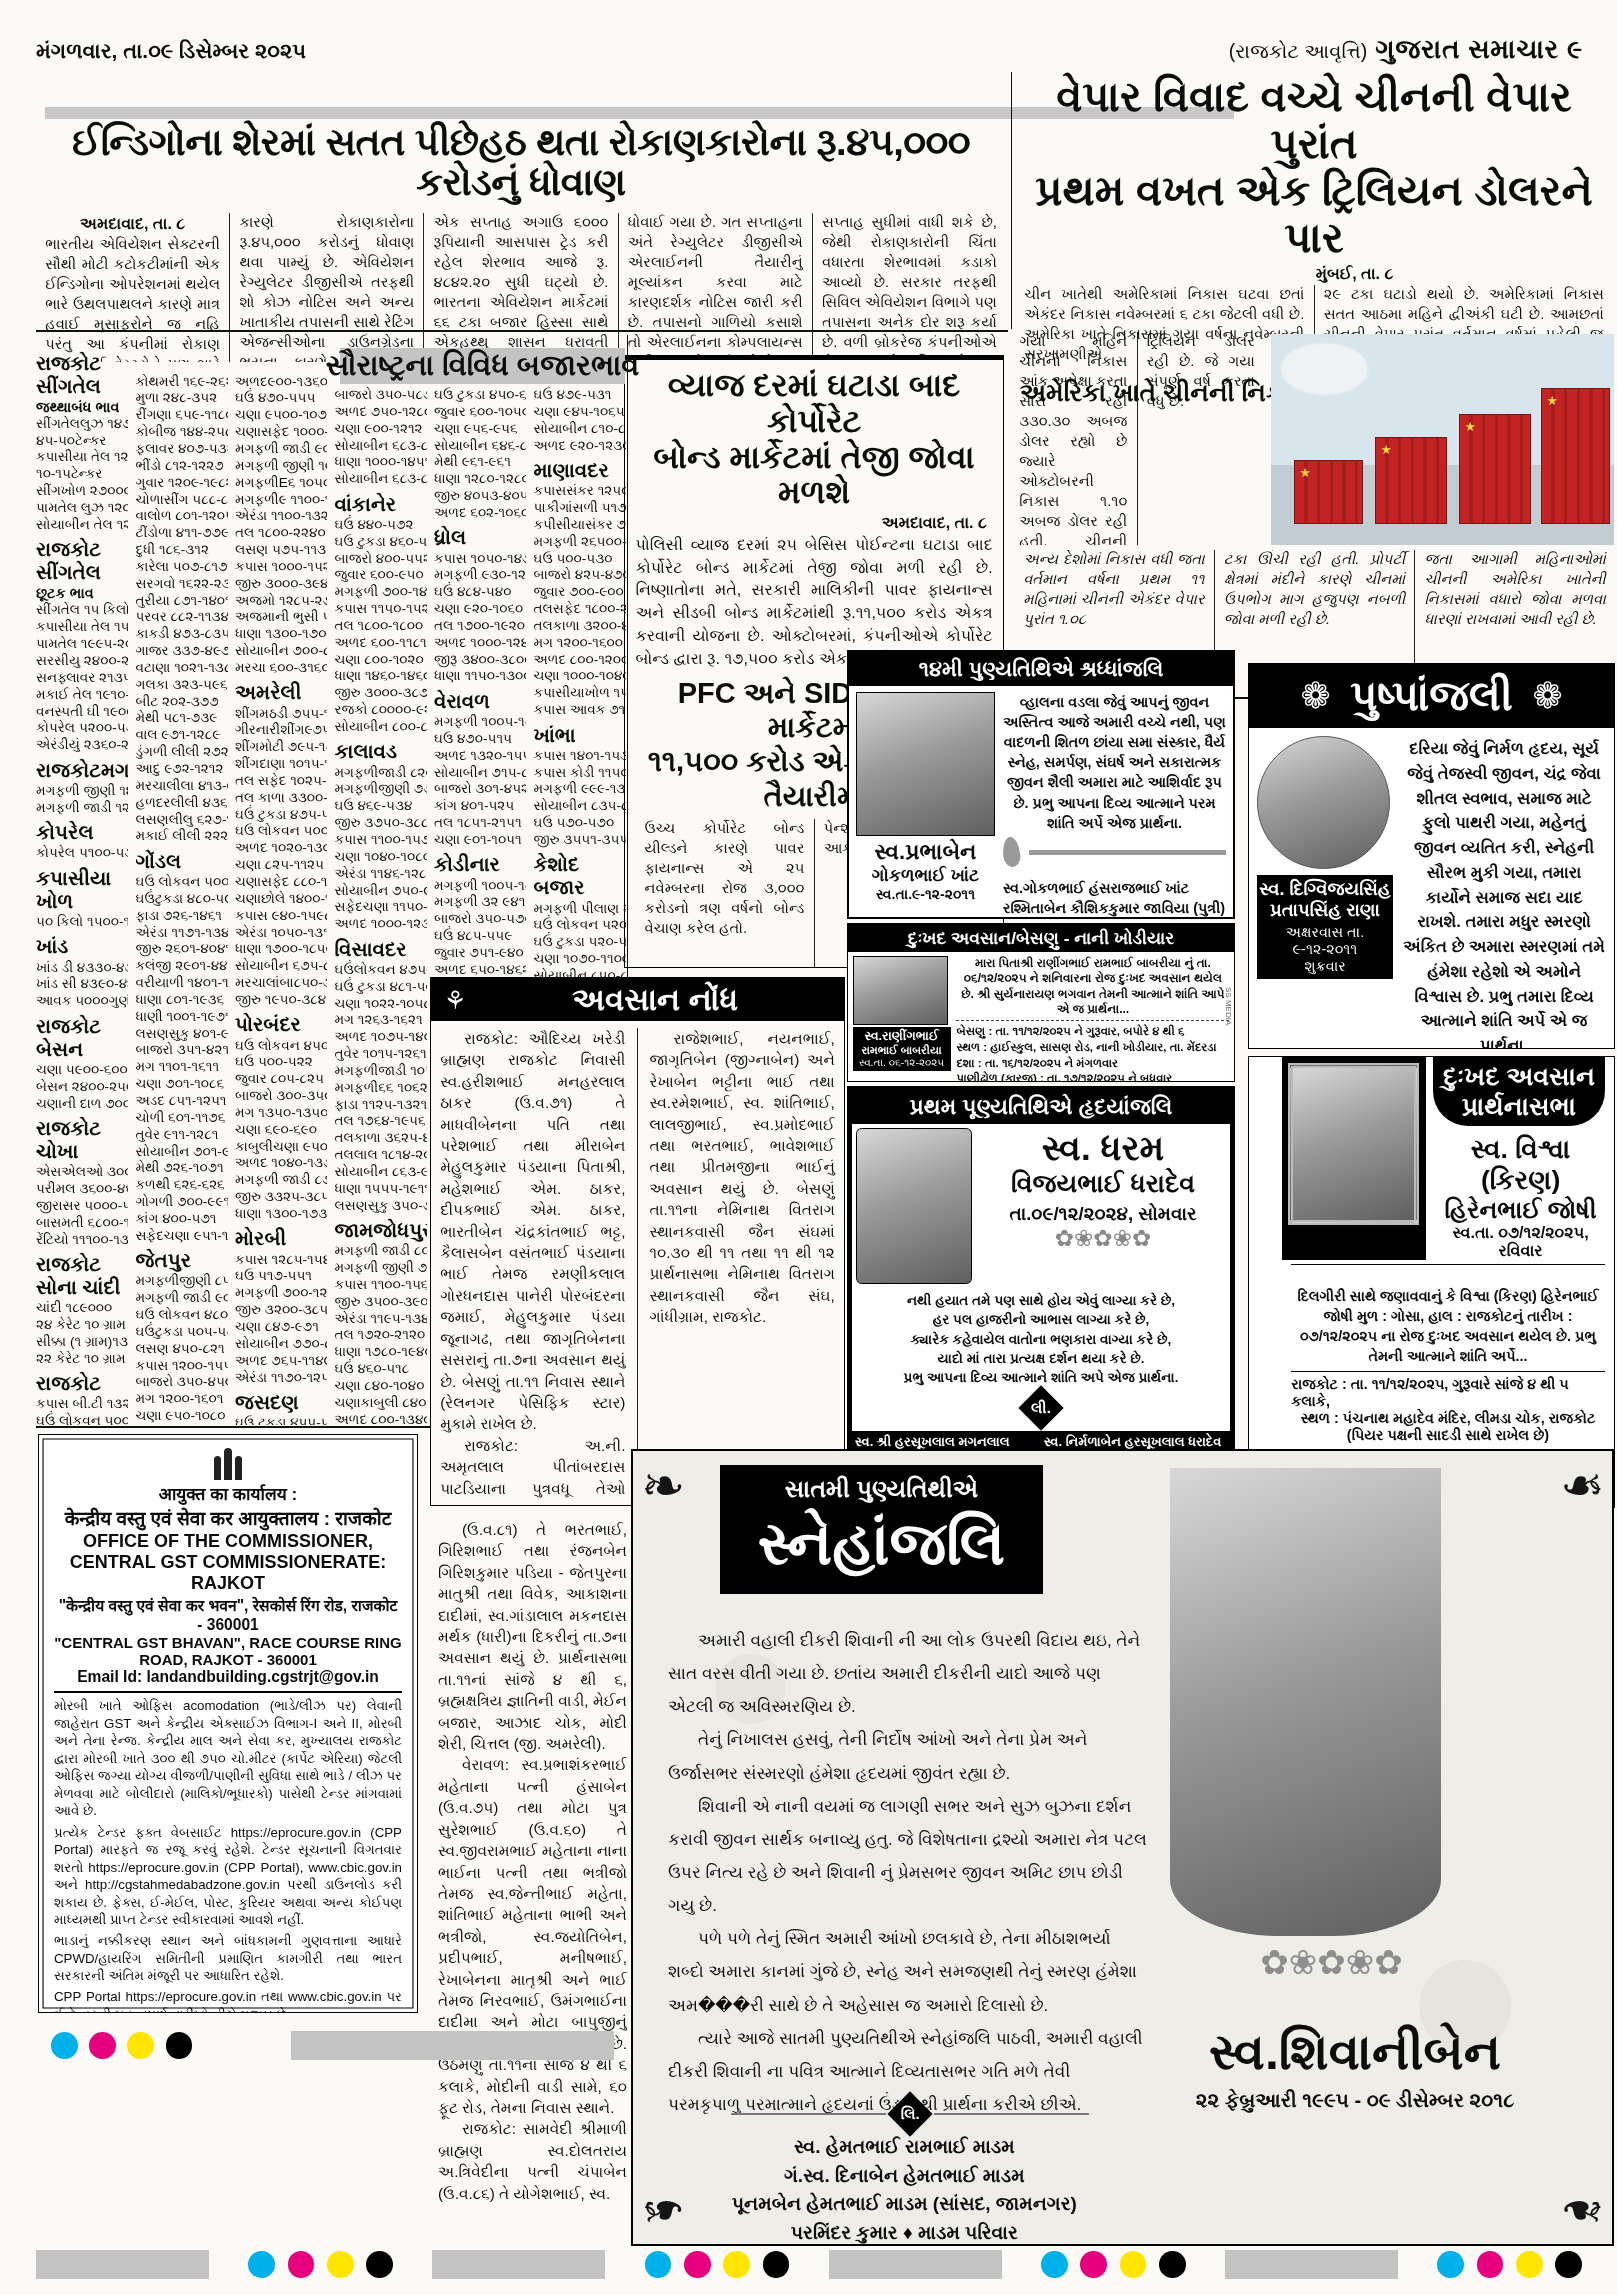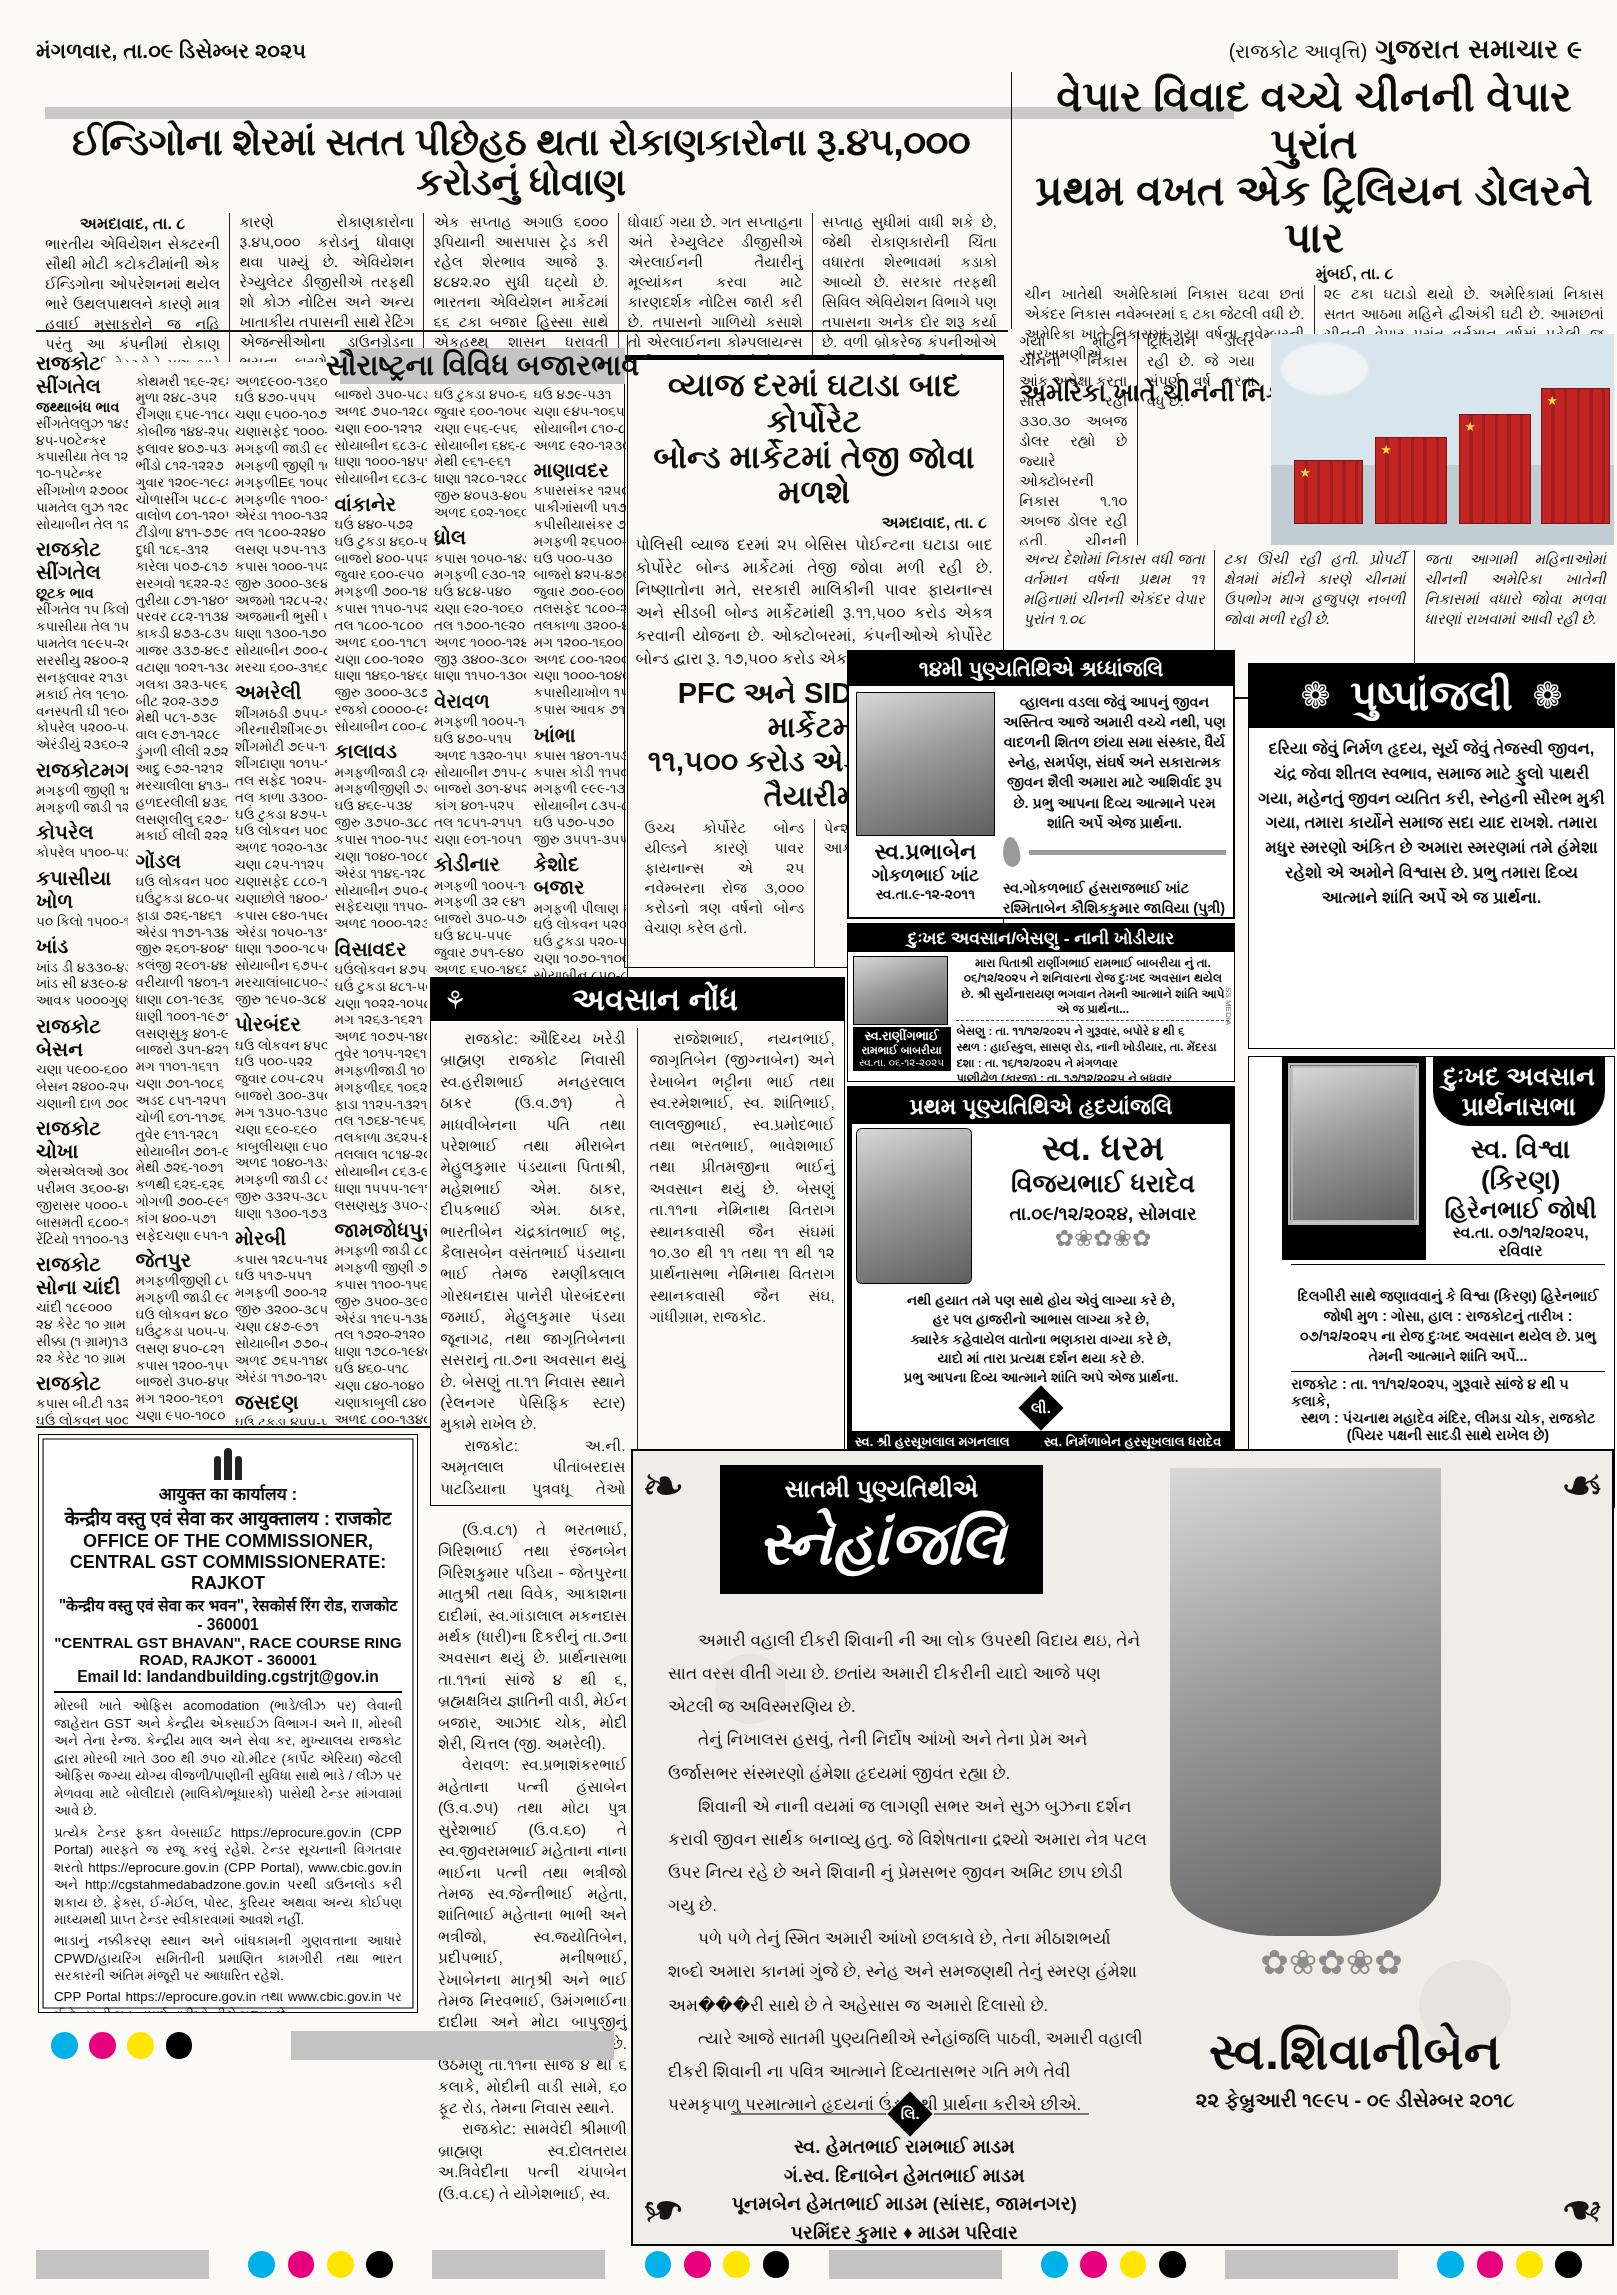--- a/index.html
+++ b/index.html
@@ -567,20 +567,29 @@
   </div>
 </div>
 
 <div class="abs ad" style="left:1248px; top:663px; width:367px; height:386px; border:1.7px solid #000; overflow:hidden;">
   <div class="blackband" style="height:64px; gap:19.6px;">
     <span style="font-size:36px;">❁</span>
     <span style="font-size:42px; font-weight:bold;">પુષ્પાંજલી</span>
     <span style="font-size:36px;">❁</span>
   </div>
   <div style="display:flex; gap:9.2px; padding:8px;">
+    <div style="width:136px; flex:none;">
+      <div class="photo" style="width:133px; height:133px; border-radius:50%; border:1.7px solid #555;"></div>
+      <div class="capbox" style="margin-top:5.8px; padding:4.6px 2.3px;">
+        <div class="b" style="font-size:18px;">સ્વ. દિગ્વિજયસિંહ</div>
+        <div class="b" style="font-size:18px;">પ્રતાપસિંહ રાણા</div>
+        <div style="font-size:14.4px; margin-top:2.3px;">અક્ષરવાસ તા. ૯-૧૨-૨૦૧૧</div>
+        <div style="font-size:14.4px;">શુક્રવાર</div>
+      </div>
+    </div>
     <div class="c" style="flex:1; font-size:16.5px; line-height:1.5; font-weight:bold;">દરિયા જેવું નિર્મળ હૃદય, સૂર્ય જેવું તેજસ્વી જીવન, ચંદ્ર જેવા શીતલ સ્વભાવ, સમાજ માટે ફુલો પાથરી ગયા, મહેનતું જીવન વ્યતિત કરી, સ્નેહની સૌરભ મુકી ગયા, તમારા કાર્યોને સમાજ સદા યાદ રાખશે. તમારા મધુર સ્મરણો અંકિત છે અમારા સ્મરણમાં તમે હંમેશા રહેશો એ અમોને વિશ્વાસ છે. પ્રભુ તમારા દિવ્ય આત્માને શાંતિ અર્પે એ જ પ્રાર્થના.</div>
   </div>
 
 </div>
 
 <div class="abs ad" style="left:847px; top:923px; width:388px; height:159px; border:1.7px solid #000; overflow:hidden;">
   <div class="blackband" style="height:28px; font-size:17.3px; font-weight:bold;">દુઃખદ અવસાન/બેસણુ - નાની ખોડીયાર</div>
   <div style="display:flex; gap:5.8px; padding:3.5px 4.6px; position:relative;">
     <div style="width:98px; flex:none;">
       <div class="photo" style="width:95px; height:69px; border:1.2px solid #000;"></div>
@@ -677,21 +686,21 @@
   </div>
 </div>
 
 <div class="abs" id="sneh" style="left:631px; top:1449px; width:983px; height:797px;">
   <div class="orn" style="left:8px; top:3.5px;">❧</div>
   <div class="orn" style="right:8px; top:3.5px; transform:scaleX(-1);">❧</div>
   <div class="orn" style="left:8px; bottom:3.5px; transform:scaleY(-1);">❧</div>
   <div class="orn" style="right:8px; bottom:3.5px; transform:scale(-1);">❧</div>
   <div style="position:absolute; left:87px; top:14px; width:323px; background:#000; color:#fff; text-align:center; padding:10.4px 5.8px 15px;">
     <div style="font-size:24px; font-weight:bold;">સાતમી પુણ્યતિથીએ</div>
-    <div style="font-size:60px; font-weight:bold; margin-top:5.8px;font-style:italic;">સ્નેહાંજલિ</div>
+    <div style="font-size:60px; font-weight:bold; margin-top:5.8px;">સ્નેહાંજલિ</div>
   </div>
   <div id="sneh-paras" style="position:absolute; left:35px; top:173px; width:479px; font-size:17px; line-height:1.95;">
       <div style="text-indent: 30px;">અમારી વહાલી દીકરી શિવાની ની આ લોક ઉપરથી વિદાય થઇ, તેને સાત વરસ વીતી ગયા છે. છતાંય અમારી દીકરીની યાદો આજે પણ એટલી જ અવિસ્મરણિય છે.</div>
       <div style="text-indent: 30px;">તેનું નિખાલસ હસવું, તેની નિર્દોષ આંખો અને તેના પ્રેમ અને ઉર્જાસભર સંસ્મરણો હંમેશા હૃદયમાં જીવંત રહ્યા છે.</div>
       <div style="text-indent: 30px;">શિવાની એ નાની વયમાં જ લાગણી સભર અને સુઝ બુઝના દર્શન કરાવી જીવન સાર્થક બનાવ્યુ હતુ. જે વિશેષતાના દ્રશ્યો અમારા નેત્ર પટલ ઉપર નિત્ય રહે છે અને શિવાની નું પ્રેમસભર જીવન અમિટ છાપ છોડી ગયુ છે.</div>
       <div style="text-indent: 30px;">પળે પળે તેનું સ્મિત અમારી આંખો છલકાવે છે, તેના મીઠાશભર્યા શબ્દો અમારા કાનમાં ગુંજે છે, સ્નેહ અને સમજણથી તેનું સ્મરણ હંમેશા અમ���રી સાથે છે તે અહેસાસ જ અમારો દિલાસો છે.</div>
       <div style="text-indent: 30px;">ત્યારે આજે સાતમી પુણ્યતિથીએ સ્નેહાંજલિ પાઠવી, અમારી વહાલી દીકરી શિવાની ના પવિત્ર આત્માને દિવ્યતાસભર ગતિ મળે તેવી પરમકૃપાળુ પરમાત્માને હૃદયનાં ઉંડાણથી પ્રાર્થના કરીએ છીએ.</div>
     </div>
   <div style="position:absolute; left:98px; top:647px; width:358px; display:flex; align-items:center; gap:8px;">
     <div style="flex:1; height:2.3px; background:#777;"></div>

